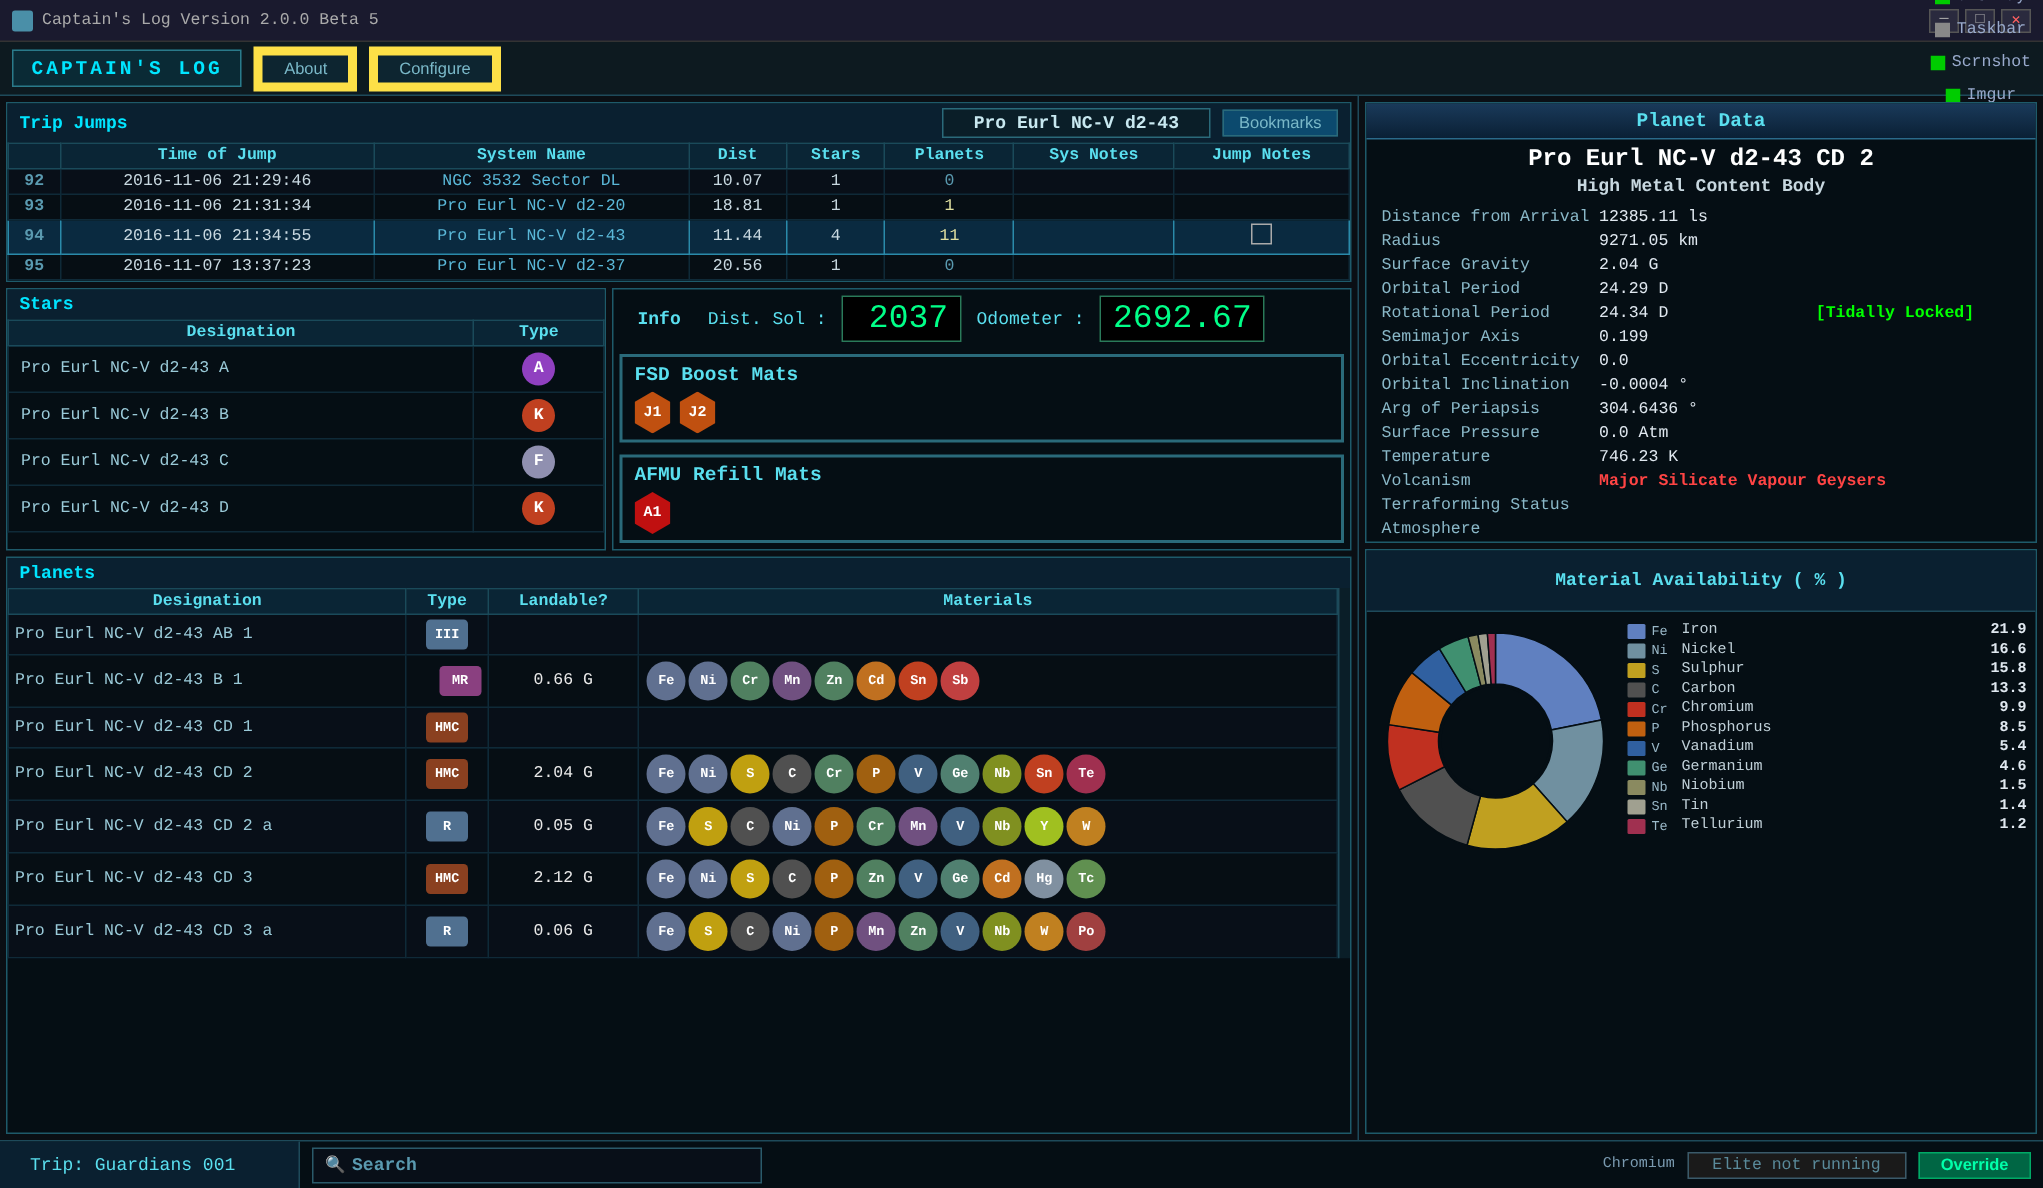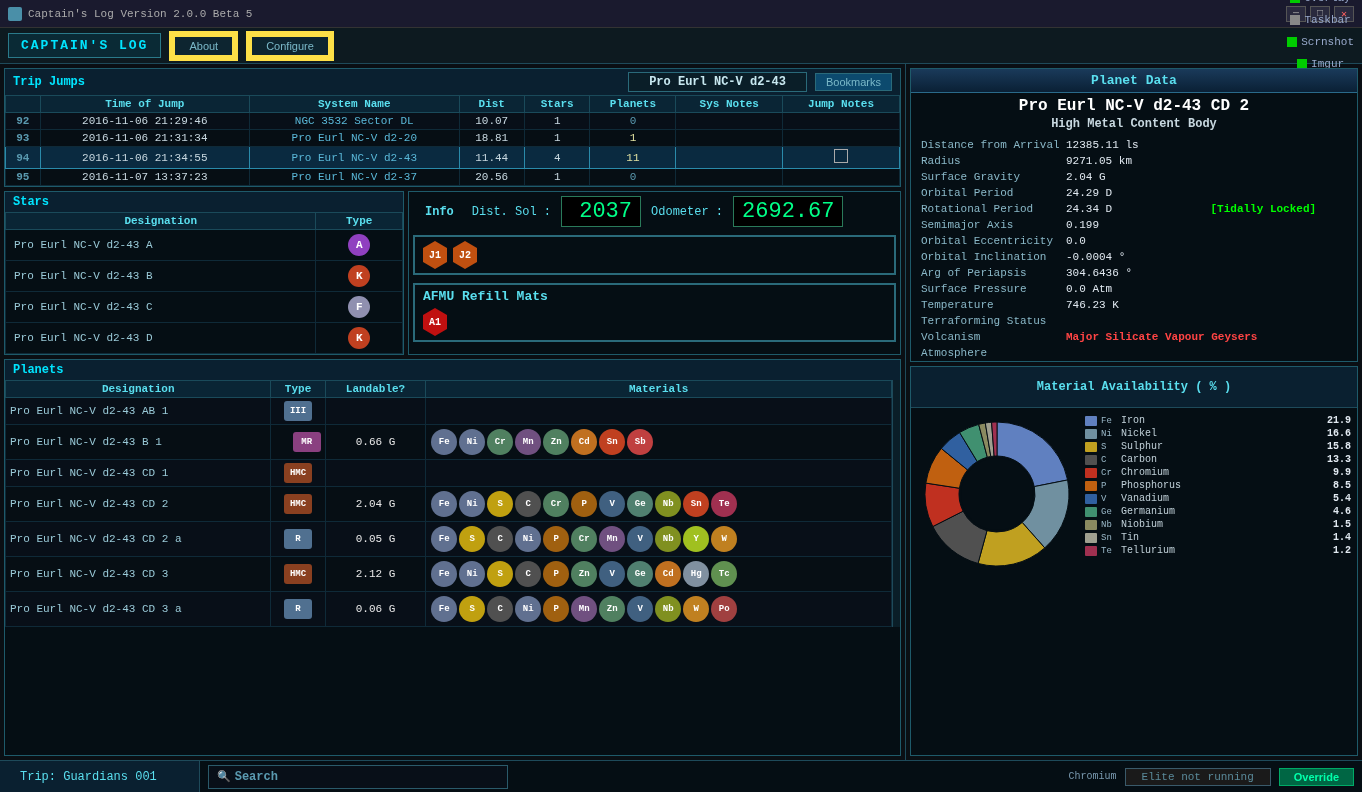--- a/index.html
+++ b/index.html
@@ -577,20 +577,21 @@
       <div class="section" style="flex:1; display:flex; flex-direction:column;">
         <div style="display:flex; align-items:center; padding:4px 8px; gap:10px;">
           <span class="info-header">Info</span>
           <span class="dist-sol-label">Dist. Sol :</span>
           <span class="dist-val">2037</span>
           <span class="odo-label">Odometer :</span>
           <span class="odo-val">2692.67</span>
         </div>
 
         <div class="mat-card">
+          <div class="mat-title">FSD Boost Mats</div>
           <div class="mat-badges" id="fsd-badges">
               <span class="hex-badge" style="background: rgb(192, 80, 16);">J1</span>
               <span class="hex-badge" style="background: rgb(192, 80, 16);">J2</span>
             </div>
         </div>
 
         <div class="mat-card">
           <div class="mat-title">AFMU Refill Mats</div>
           <div class="mat-badges" id="afmu-badges">
               <span class="hex-badge" style="background: rgb(192, 16, 16);">A1</span>
@@ -810,26 +811,26 @@
           </div>
           <div class="data-row">
             <span class="data-label">Surface Pressure</span>
             <span class="data-value">0.0 Atm</span>
           </div>
           <div class="data-row">
             <span class="data-label">Temperature</span>
             <span class="data-value">746.23 K</span>
           </div>
           <div class="data-row">
+            <span class="data-label">Volcanism</span>
+            <span class="data-value alert">Major Silicate Vapour Geysers</span>
+          </div>
+          <div class="data-row">
             <span class="data-label">Terraforming Status</span>
             <span class="data-value"></span>
-          </div>
-          <div class="data-row">
-            <span class="data-label">Volcanism</span>
-            <span class="data-value alert">Major Silicate Vapour Geysers</span>
           </div>
           <div class="data-row">
             <span class="data-label">Atmosphere</span>
             <span class="data-value"></span>
           </div>
         </div>
     </div>
 
     <div class="mat-avail-section">
       <div class="mat-avail-header">Material Availability ( % )</div>

